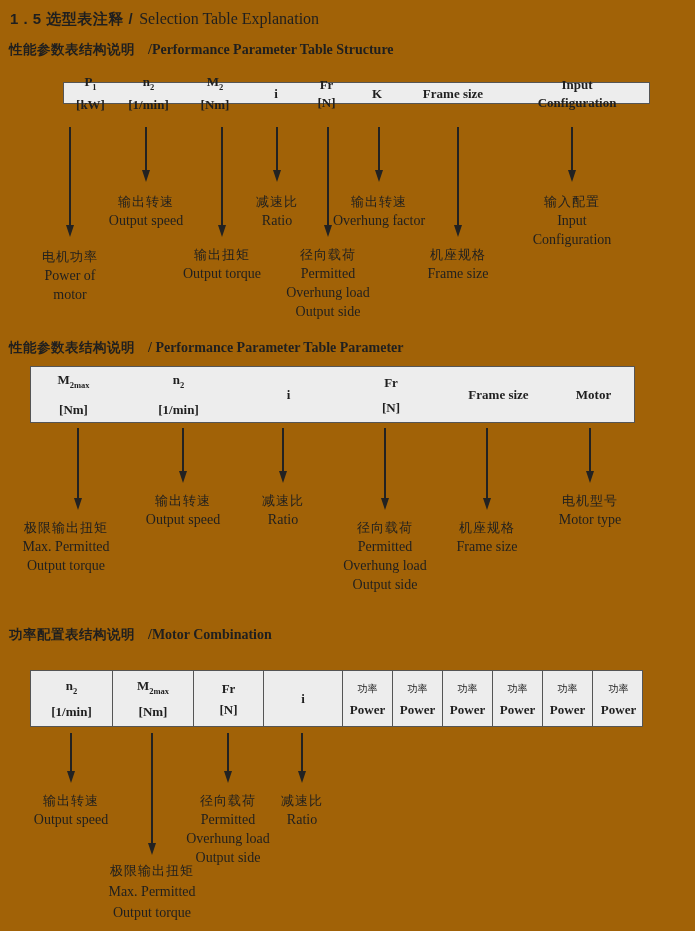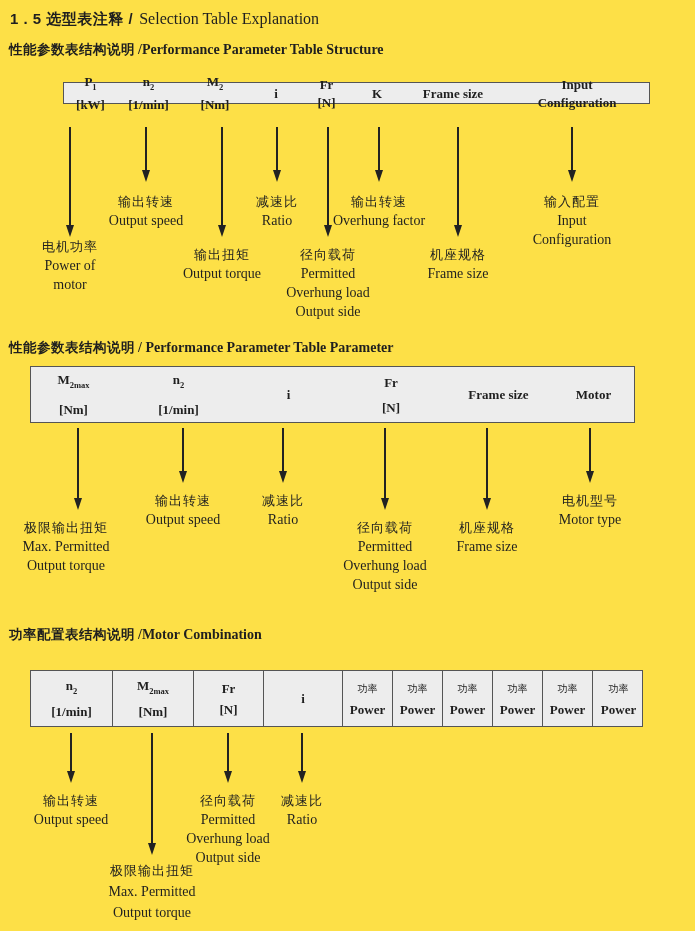--- a/index.html
+++ b/index.html
@@ -1,27 +1,27 @@
 <!DOCTYPE html>
 <html><head>
 <meta charset="utf-8">
 <style>
   html,body{margin:0;padding:0;background:#fff;}
   .page{
-    position:relative;width:695px;height:931px;background:#fde047;
+    position:relative;width:695px;height:931px;background:#a16207;
     font-family:"Liberation Sans","DejaVu Sans",sans-serif;color:#1f1f1f;
     overflow:hidden;
   }
   
   .doc-title{position:absolute;white-space:nowrap;}
   .doc-title .zh{font-size:15px;font-weight:600;letter-spacing:.5px;}
   .doc-title .en{font-family:"Liberation Serif","DejaVu Serif",serif;font-size:16px;margin-left:6px;}
   .heading{position:absolute;white-space:nowrap;}
   .heading .zh{font-size:13.5px;font-weight:bold;letter-spacing:.5px;margin-top:28px;}
-  .heading .en{font-family:"Liberation Serif","DejaVu Serif",serif;font-size:14px;font-weight:bold;margin-left:3px;}
+  .heading .en{font-family:"Liberation Serif","DejaVu Serif",serif;font-size:14px;font-weight:bold;margin-left:13px;}
   
   .ptable{
     position:absolute;display:flex;align-items:stretch;
     background:#ededed;border:1.5px solid #555;box-sizing:border-box;
   }
   .cell{
     display:flex;flex-direction:column;align-items:center;justify-content:center;
     box-sizing:border-box;flex:0 0 auto;
   }
   .t1 .cell{gap:5px;}
@@ -122,21 +122,21 @@
     </div>
   <div class="arrow" style="left:458px;top:127px;height:110px">
       <i class="shaft"></i>
       <i class="head"></i>
     </div>
   <div class="arrow" style="left:572px;top:127px;height:55px">
       <i class="shaft"></i>
       <i class="head"></i>
     </div>
 
-  <div class="callout" style="left:70px;top:237px">
+  <div class="callout" style="left:70px;top:247px">
     <div class="cn">电机功率</div>
     <div class="en">Power of</div>
     <div class="en">motor</div>
   </div>
   <div class="callout" style="left:146px;top:192px">
     <div class="cn">输出转速</div>
     <div class="en">Output speed</div>
   </div>
   <div class="callout" style="left:222px;top:245px">
     <div class="cn">输出扭矩</div>

